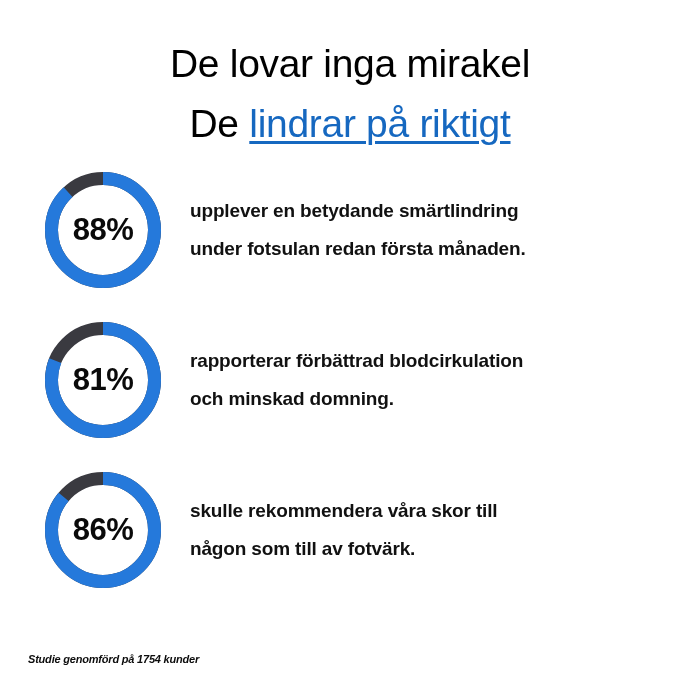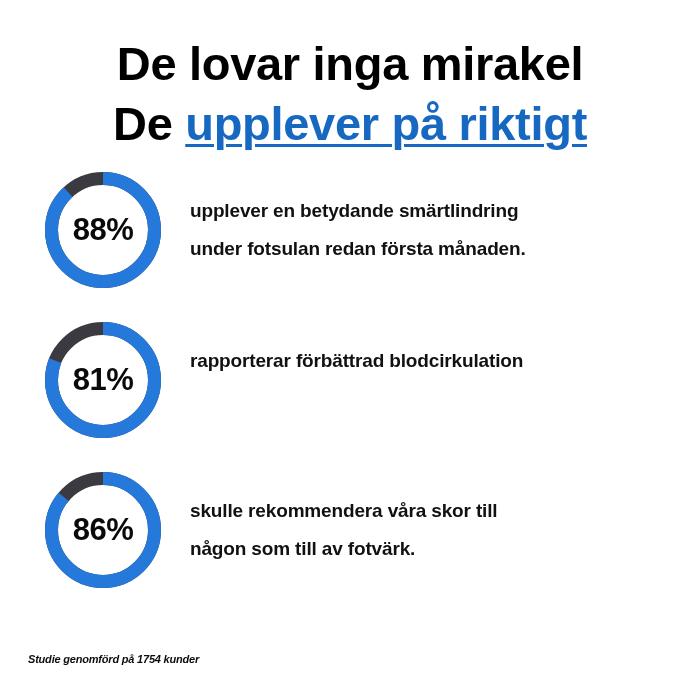--- a/index.html
+++ b/index.html
@@ -18,22 +18,22 @@
 
   
   .headline {
     position: absolute;
     top: 34px;
     left: 0;
     width: 700px;
     text-align: center;
   }
   .headline-line {
-    font-size: 47px;
-    font-weight: bold;
+    font-size: 39px;
+    font-weight: normal;
     line-height: 60px;
     color: #000000;
     letter-spacing: -0.3px;
     white-space: nowrap;
   }
   .headline-link {
     color: #1668c0;
     text-decoration: underline;
     text-underline-offset: 4px;
     text-decoration-thickness: 3px;
@@ -113,21 +113,21 @@
     font-style: italic;
     color: #0d0d0d;
     letter-spacing: -0.2px;
   }
 </style>
 </head>
 <body>
 
 <div class="headline">
   <div class="headline-line">De lovar inga mirakel</div>
-  <div class="headline-line"><span>De </span><span class="headline-link">upplever på riktigt</span></div>
+  <div class="headline-line"><span>De </span><span class="headline-link">lindrar på riktigt</span></div>
 </div>
 
 <div class="stats">
 
   <div class="stat-row">
     <div class="donut">
       <svg viewBox="0 0 116 116" aria-hidden="true">
         <circle class="donut-track" cx="58" cy="58" r="51.5"></circle>
         <circle class="donut-value" cx="58" cy="58" r="51.5" stroke-dasharray="284.75 38.83"></circle>
       </svg>
@@ -142,20 +142,21 @@
   <div class="stat-row">
     <div class="donut">
       <svg viewBox="0 0 116 116" aria-hidden="true">
         <circle class="donut-track" cx="58" cy="58" r="51.5"></circle>
         <circle class="donut-value" cx="58" cy="58" r="51.5" stroke-dasharray="262.10 61.48"></circle>
       </svg>
       <div class="donut-label">81%</div>
     </div>
     <div class="stat-text">
       <span>rapporterar förbättrad blodcirkulation</span>
+      <span class="l2">och minskad domning.</span>
     </div>
   </div>
 
   <div class="stat-row">
     <div class="donut">
       <svg viewBox="0 0 116 116" aria-hidden="true">
         <circle class="donut-track" cx="58" cy="58" r="51.5"></circle>
         <circle class="donut-value" cx="58" cy="58" r="51.5" stroke-dasharray="278.28 45.30"></circle>
       </svg>
       <div class="donut-label">86%</div>

